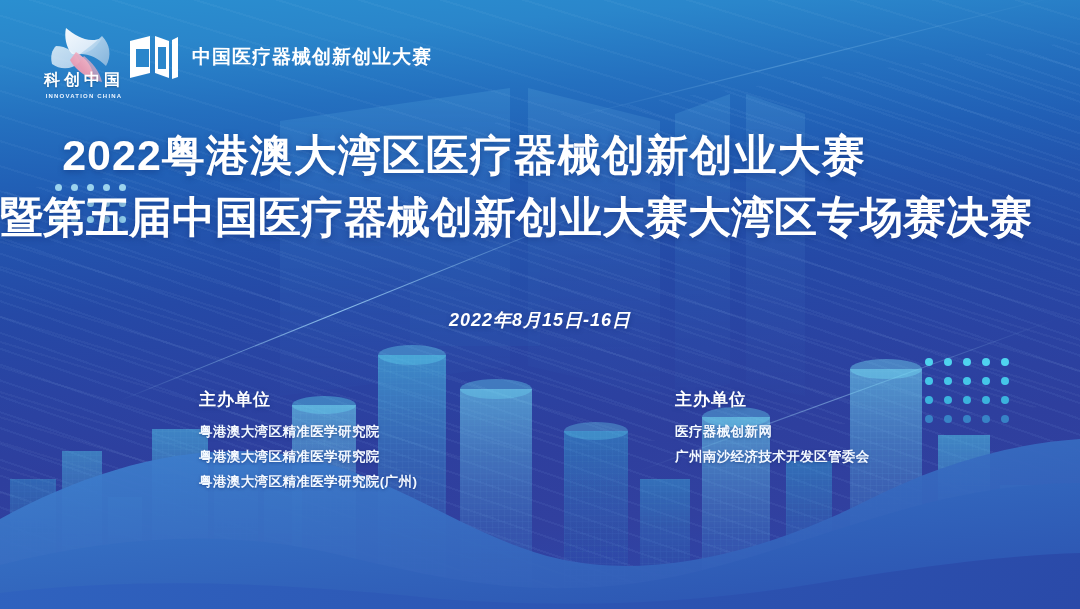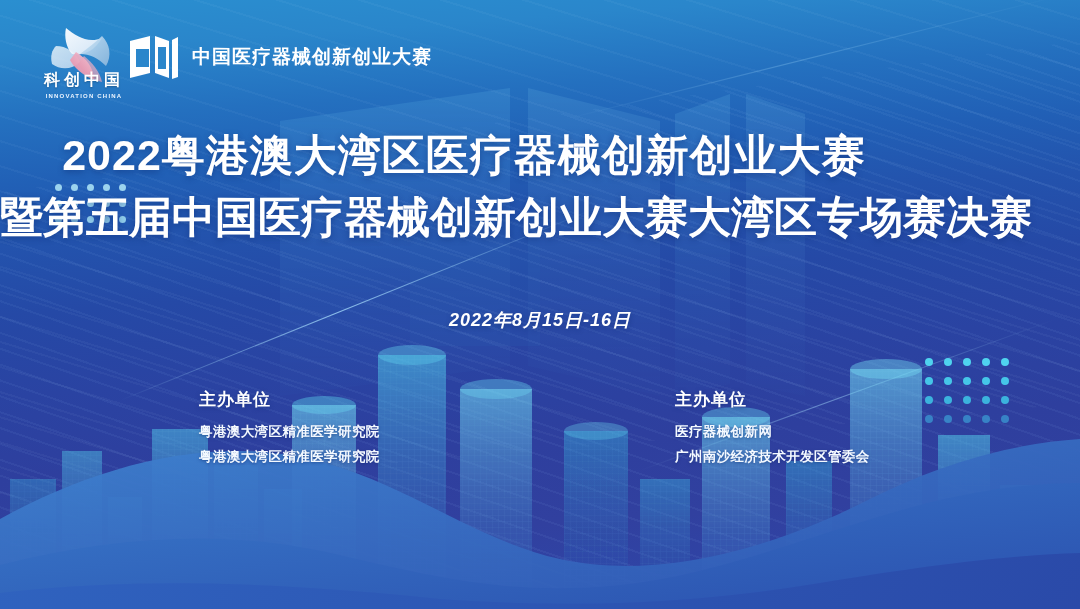--- a/index.html
+++ b/index.html
@@ -354,20 +354,21 @@
     <div class="title2">暨第五届中国医疗器械创新创业大赛大湾区专场赛决赛</div>
   </div>
 
   <div class="date">2022年8月15日-16日</div>
 
   <div class="orgs">
     <div class="col left">
       <h3>主办单位</h3>
       <p>粤港澳大湾区精准医学研究院</p>
       <p>粤港澳大湾区精准医学研究院</p>
+      <p>粤港澳大湾区精准医学研究院(广州)</p>
     </div>
     <div class="col right">
       <h3>主办单位</h3>
       <p>医疗器械创新网</p>
       <p>广州南沙经济技术开发区管委会</p>
     </div>
   </div>
 
 </div>
 

